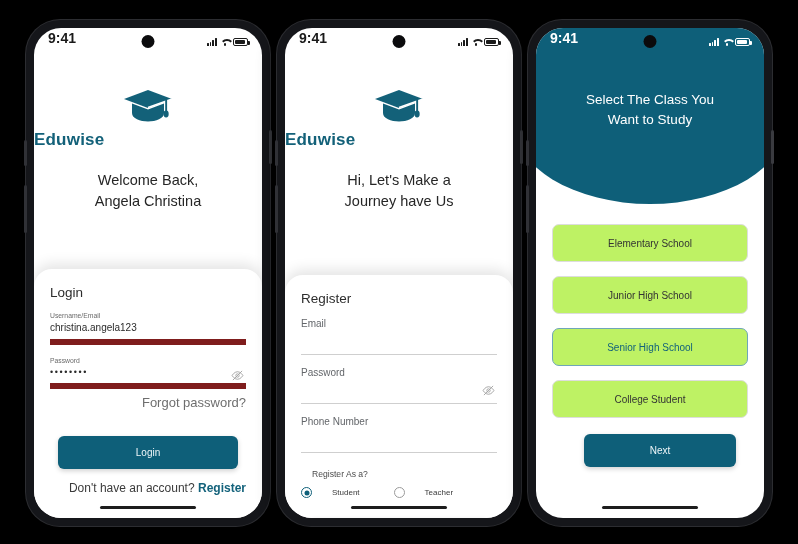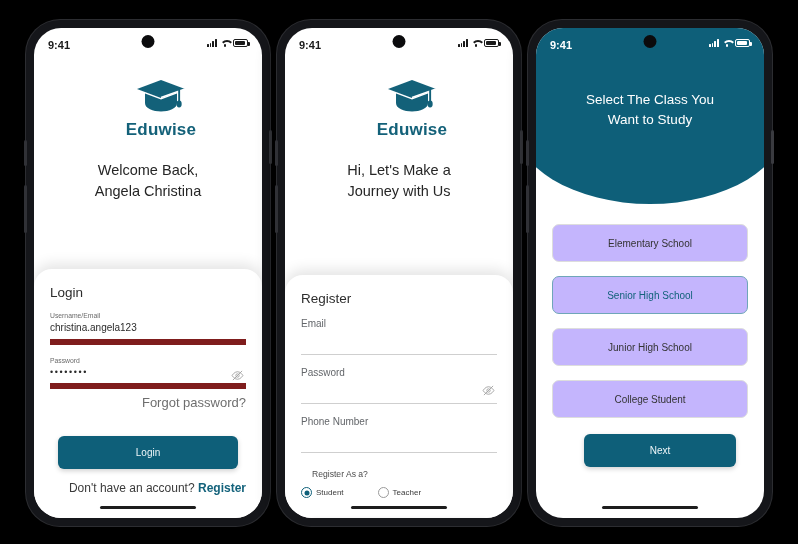--- a/index.html
+++ b/index.html
@@ -34,23 +34,23 @@
     position:absolute; left:8px; top:8px;
     width:228px; height:490px;
     background:#ffffff;
     border-radius:27px;
     overflow:hidden;
   }
 
   
   .statusbar {
     position:relative; height:26px;
-    display:flex; align-items:flex-start; justify-content:space-between;
-    padding:11px 14px;
-    font-size:11px; font-weight:bold; color:#1a1a1a;
+    display:flex; align-items:flex-end; justify-content:space-between;
+    padding:18px 14px;
+    font-size:14px; font-weight:bold; color:#1a1a1a;
     z-index:5;
   }
   .statusbar.on-teal { color:#ffffff; }
   .punchhole {
     position:absolute; left:50%; top:7px; transform:translateX(-50%);
     width:13px; height:13px; border-radius:50%;
     background:#0b0b0d;
   }
   .status-icons { display:flex; align-items:center; gap:3px; }
   .sig { display:flex; align-items:flex-end; gap:1px; height:8px; }
@@ -73,21 +73,21 @@
   .batt { width:15px; height:8px; border:1.2px solid #1a1a1a; border-radius:2px;
           position:relative; padding:1px; }
   .batt span { display:block; height:100%; width:88%; background:#1a1a1a; border-radius:1px;}
   .batt::after{content:""; position:absolute; right:-2.6px; top:2px; width:1.6px;height:4px;
                background:#1a1a1a; border-radius:0 1px 1px 0;}
   .on-teal .batt { border-color:#fff; }
   .on-teal .batt span { background:#fff; }
   .on-teal .batt::after { background:#fff; }
 
   
-  .brand { text-align:center; padding-top:22px;padding-left:26px; }
+  .brand { text-align:left; padding-top:22px; }
   .brand .cap { display:block; margin:0 auto 4px; }
   .brand .name {
     font-size:17px; font-weight:bold; color:#136179; letter-spacing:.2px;
   }
   .headline {
     text-align:center; margin-top:20px;
     font-size:14.5px; color:#262626; line-height:1.42;
   }
 
   
@@ -130,21 +130,21 @@
   }
   .login-btn-wrap { margin-top:26px; padding:0 8px; }
   .bottom-note {
     text-align:right; font-size:12px; color:#3b3b3b; margin-top:12px;
   }
   .bottom-note b { color:#13627b; font-weight:bold; }
 
   
   .reg-as { margin-top:16px; font-size:8.6px; color:#4a4a4a;padding-left:11px; }
   .radios { display:flex; gap:34px; margin-top:8px; align-items:center; }
-  .radio { display:flex; align-items:center; gap:4px; font-size:8px; color:#3a3a3a; }
+  .radio { display:flex; align-items:center; gap:20px; font-size:8px; color:#3a3a3a; }
   .dot {
     width:11px; height:11px; border-radius:50%;
     border:1.6px solid #9a9a9a; display:inline-block; position:relative;
   }
   .dot.on { border-color:#0e5f79; }
   .dot.on::after{
     content:""; position:absolute; left:50%; top:50%; transform:translate(-50%,-50%);
     width:5px; height:5px; border-radius:50%; background:#0e5f79;
   }
   .reg-btn-wrap { margin-top:20px; padding:0 8px; }
@@ -156,21 +156,21 @@
     border-radius:0 0 138px 138px / 0 0 84px 84px;
     z-index:1;
   }
   .hero-title {
     position:absolute; left:0; right:0; top:62px; z-index:3;
     text-align:center; color:#fff; font-size:13.5px; line-height:1.45;
   }
   .class-list { position:absolute; left:16px; right:16px; top:196px; z-index:3; }
   .class-opt {
     height:38px; border:1px solid #ddd; border-radius:7px;
-    background:#c4b5fd; display:flex; align-items:center; justify-content:center;
+    background:#bef264; display:flex; align-items:center; justify-content:center;
     font-size:10px; color:#333; margin-bottom:14px; cursor:pointer;
     font-family:inherit;
   }
   .class-opt.selected { border:1.4px solid #6fa6b8; color:#13627b; }
   .next-wrap { position:absolute; left:16px; right:28px; top:406px; z-index:3;margin-left:32px; }
 
   
   .home-ind {
     position:absolute; left:50%; transform:translateX(-50%);
     bottom:9px; width:96px; height:3.4px; border-radius:3px;
@@ -284,21 +284,21 @@
           <path d="M11 17.5 L11 27 C11 32.5 19 35.5 27 35.5 C35 35.5 43 32.5 43 27 L43 17.5 L27 23.6 Z" fill="#136179"></path>
           <path d="M27 21.5 L51 13" stroke="#ffffff" stroke-width="1.6" fill="none"></path>
           <rect x="44.2" y="13" width="1.9" height="13" fill="#136179"></rect>
           <ellipse cx="45.1" cy="28" rx="2.6" ry="3.4" fill="#136179"></ellipse>
         </svg>
         <div class="name">Eduwise</div>
       </div>
 
       <div class="headline">
         <div>Hi, Let's Make a</div>
-        <div>Journey with Us</div>
+        <div>Journey have Us</div>
       </div>
 
       <div class="sheet register-sheet">
         <h2>Register</h2>
 
         <div class="field">
           <div class="ph">Email</div>
         </div>
 
         <div class="field">
@@ -360,22 +360,22 @@
         </div>
       </div>
 
       <div class="hero-title">
         <div>Select The Class You</div>
         <div>Want to Study</div>
       </div>
 
       <div class="class-list">
         <div class="class-opt">Elementary School</div>
+        <div class="class-opt">Junior High School</div>
         <div class="class-opt selected">Senior High School</div>
-        <div class="class-opt">Junior High School</div>
         <div class="class-opt">College Student</div>
       </div>
 
       <div class="next-wrap">
         <button class="btn-primary">Next</button>
       </div>
 
       <div class="home-ind"></div>
     </div>
   </div>

